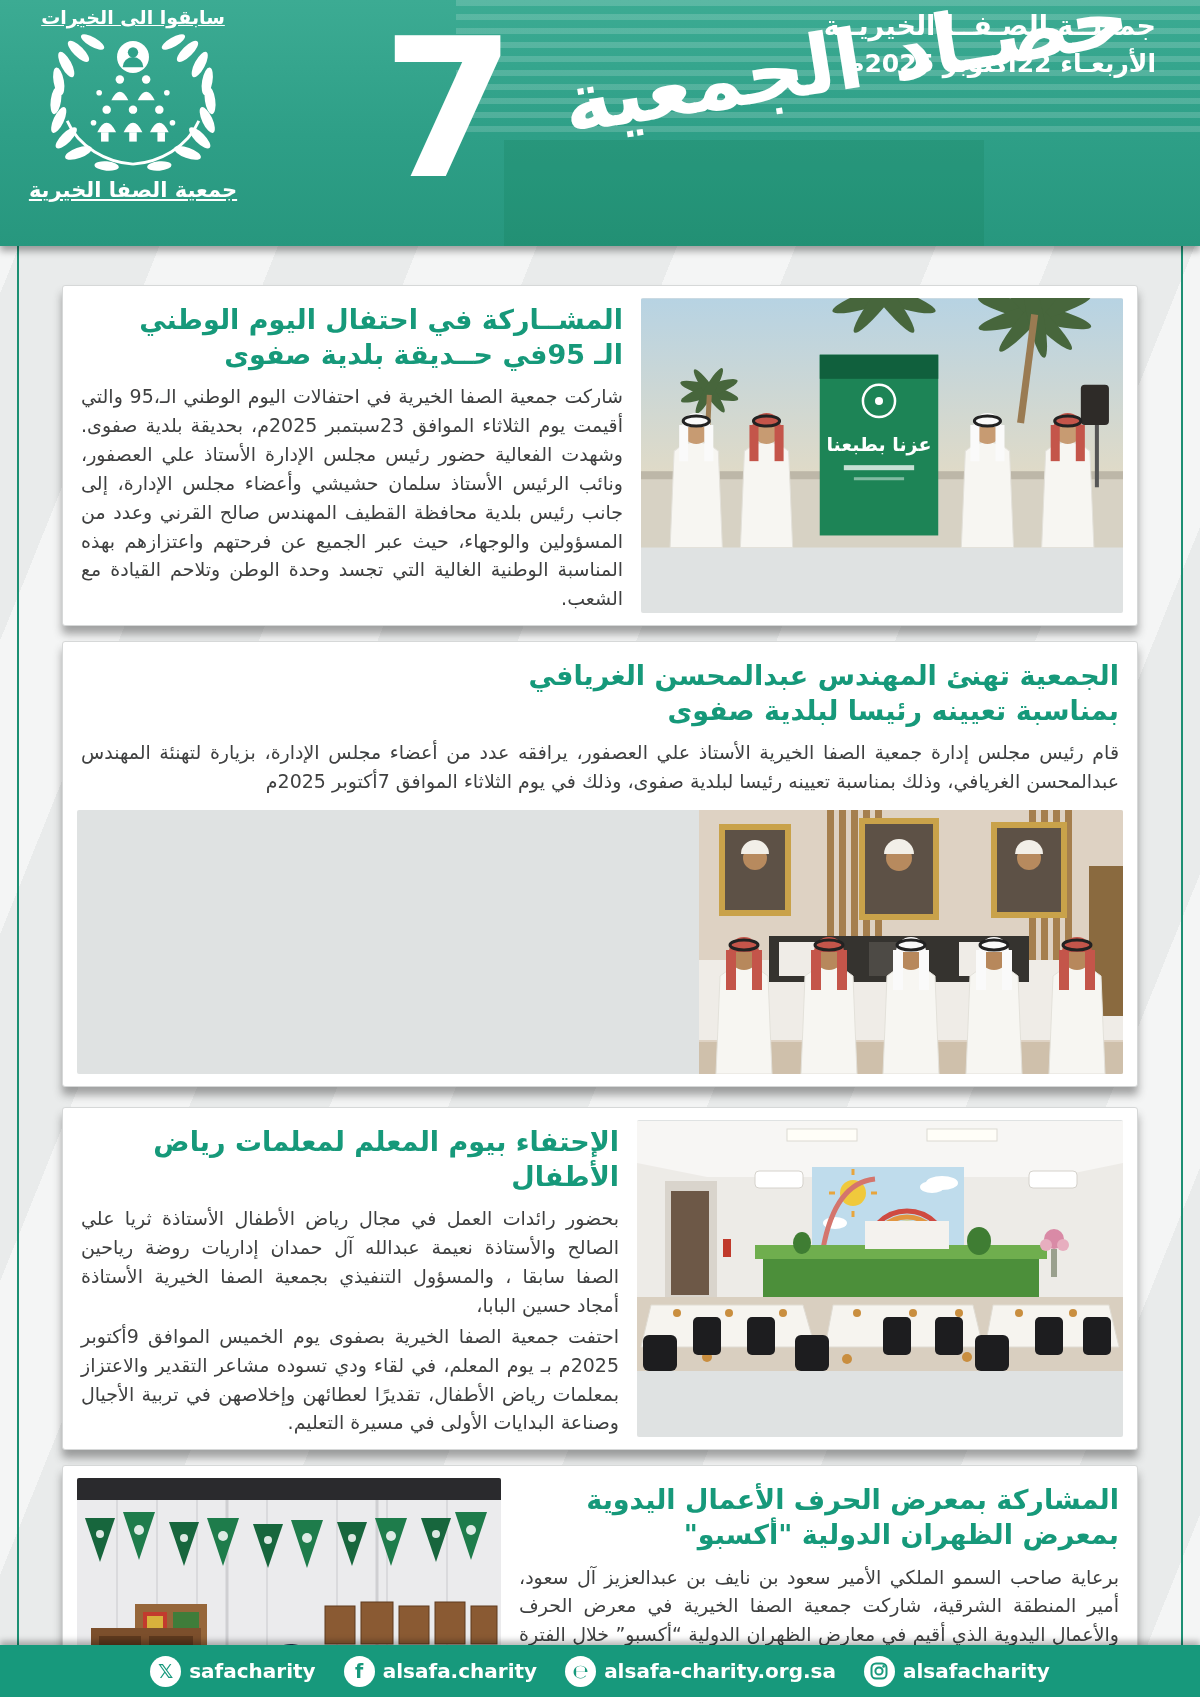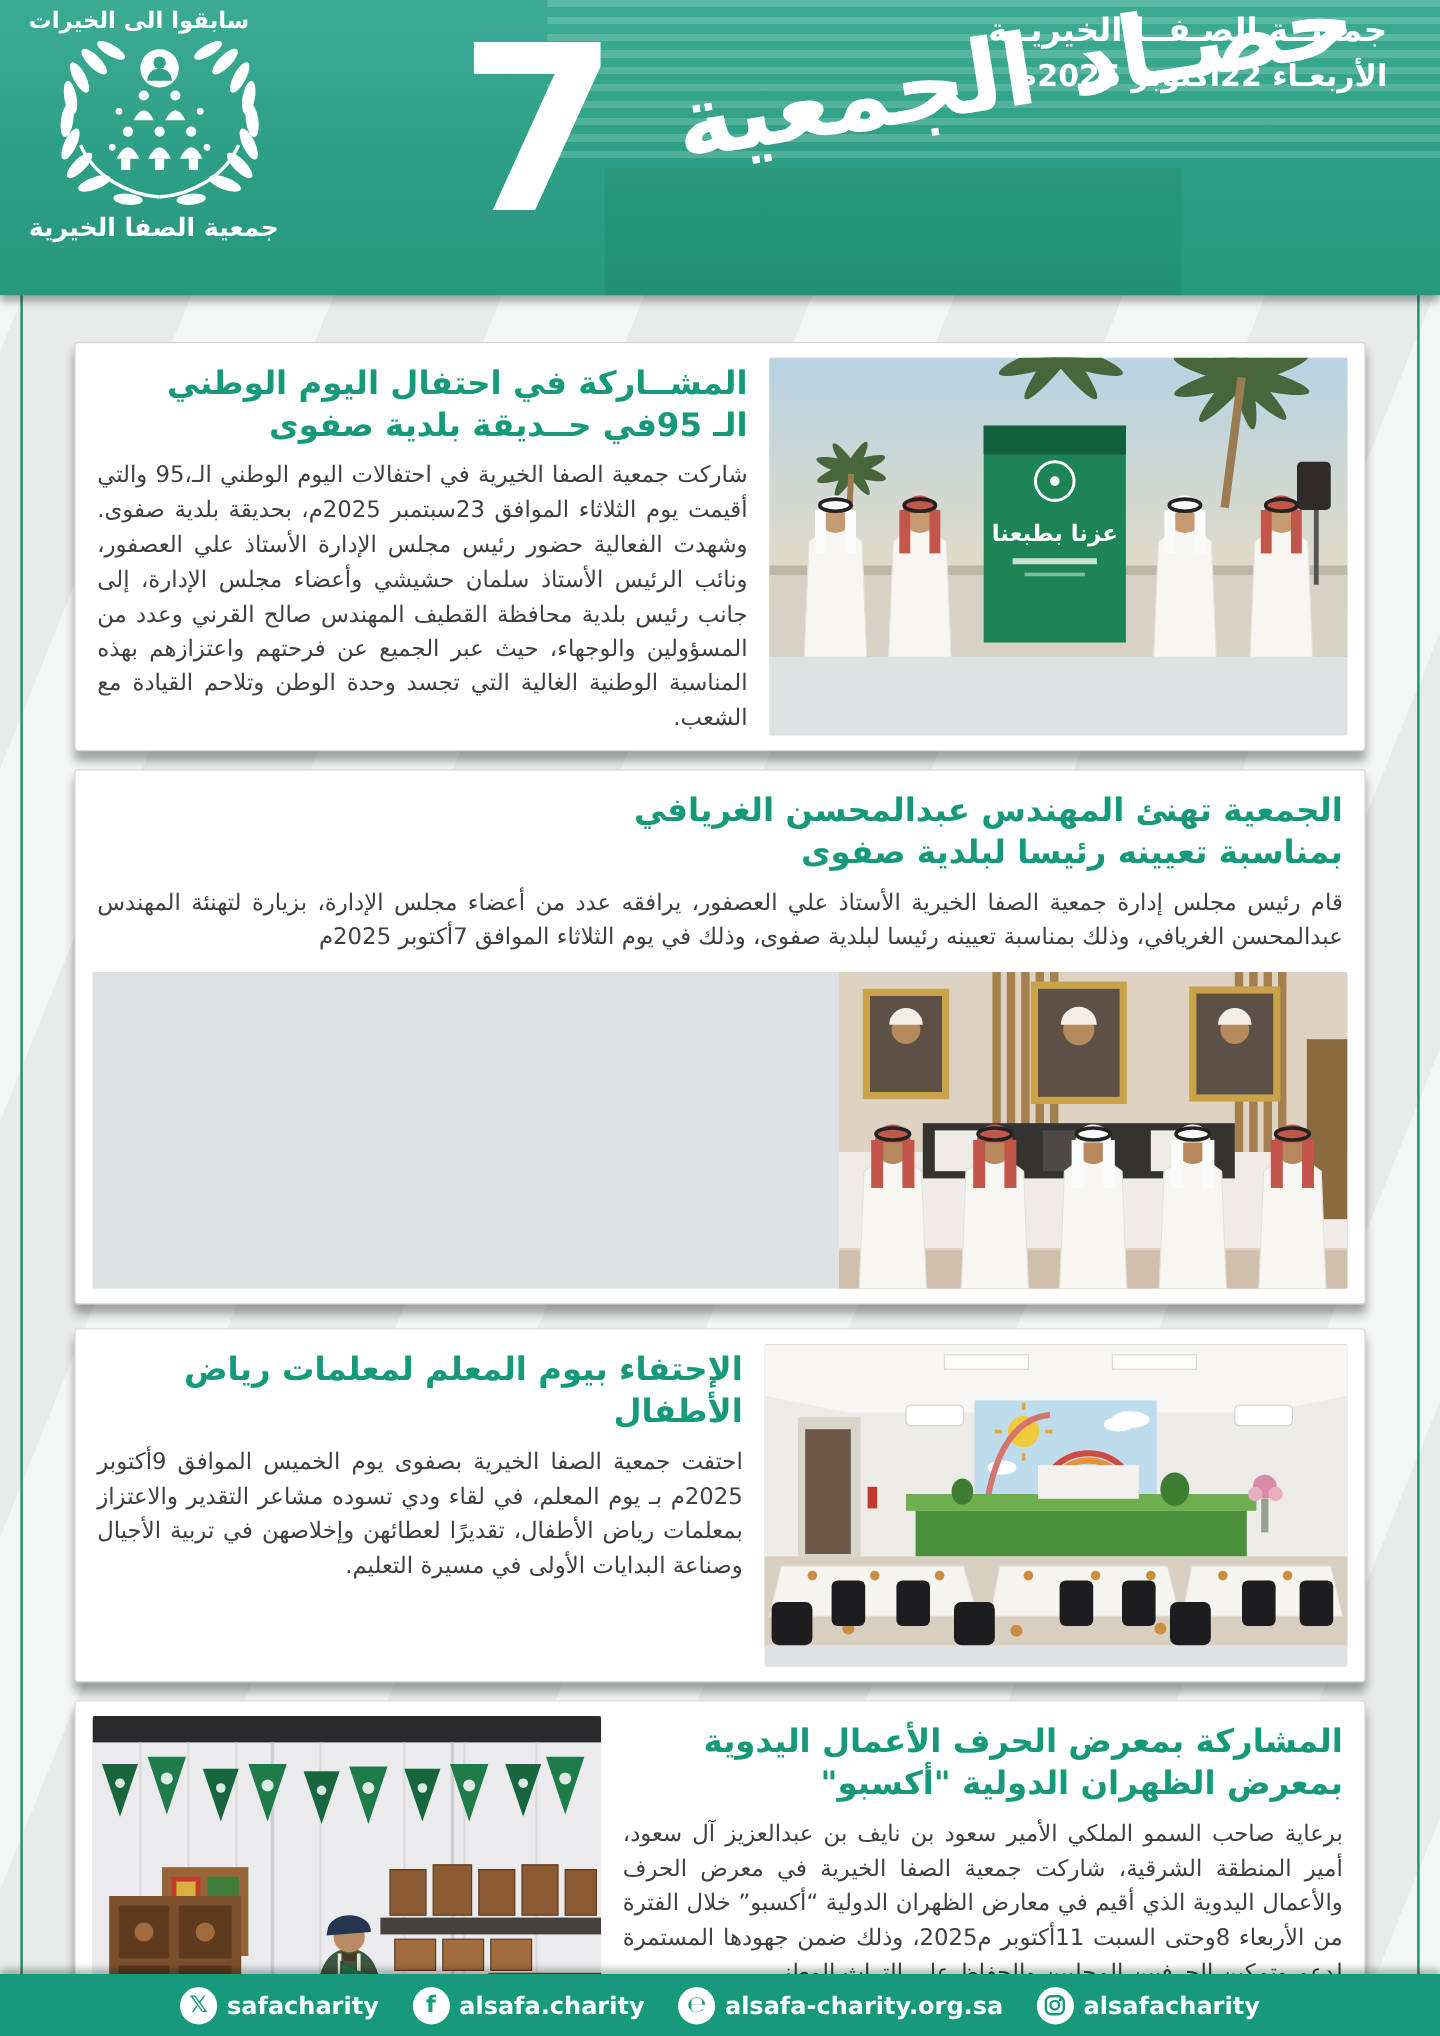--- a/index.html
+++ b/index.html
@@ -13,21 +13,21 @@
   .header .bldg{position:absolute;right:0;top:0;width:62%;height:140px;opacity:.16;
     background:repeating-linear-gradient(180deg,#ffffff 0 6px,transparent 6px 14px);}
   .header .bldg2{position:absolute;right:18%;top:140px;width:40%;height:106px;opacity:.12;background:#063;}
   .hdr-right{position:absolute;top:10px;right:44px;text-align:right;color:#fff;z-index:6;}
   .hdr-right .l1{font-size:27px;font-weight:bold;letter-spacing:.5px;}
   .hdr-right .l2{font-size:25px;font-weight:bold;margin-top:8px;padding-left:32px;}
   .issue-7{position:absolute;top:14px;left:382px;font-size:192px;line-height:1;font-weight:bold;color:#fff;z-index:6;}
   .title-callig{position:absolute;top:58px;left:556px;color:#fff;font-size:82px;font-weight:bold;
     white-space:nowrap;transform:rotate(-9deg);transform-origin:left top;z-index:6;direction:rtl;}
   
-  .logo{position:absolute;top:6px;left:24px;width:218px;color:#fff;z-index:6;}
+  .logo{position:absolute;top:6px;left:24px;width:218px;text-align:center;color:#fff;z-index:6;text-decoration:underline;}
   .logo-motto{font-size:19px;font-weight:bold;letter-spacing:1px;}
   .logo svg{display:block;margin:0 auto;}
   .logo-name{font-size:21px;font-weight:bold;letter-spacing:1px;margin-top:-2px;}
   
   .frame-line{position:absolute;top:246px;bottom:52px;width:2px;background:#1c8f73;z-index:2;}
   .frame-line.left{left:17px;}.frame-line.right{right:17px;}
   
   .content{position:absolute;top:246px;left:0;right:0;z-index:3;}
   .card{width:1076px;margin:0 auto;background:#fff;border:1px solid #d6d8d8;border-radius:3px;
     box-shadow:0 8px 8px rgba(45,45,45,.42);display:flex;direction:rtl;gap:14px;
@@ -373,20 +373,21 @@
               <circle cx="417" cy="118" r="10" fill="#d98aa6"></circle>
               <circle cx="409" cy="124" r="6" fill="#e7aebf"></circle>
               <circle cx="426" cy="124" r="6" fill="#e7aebf"></circle>
             </g>
         </svg>
       </div>
       <div class="txt">
         <h2>
           <span>الإحتفاء بيوم المعلم لمعلمات رياض الأطفال</span>
         </h2>
+        <p>بحضور رائدات العمل في مجال رياض الأطفال الأستاذة ثريا علي الصالح والأستاذة نعيمة عبدالله آل حمدان إداريات روضة رياحين الصفا سابقا ، والمسؤول التنفيذي بجمعية الصفا الخيرية الأستاذة أمجاد حسين البابا،</p>
         <p>احتفت جمعية الصفا الخيرية بصفوى يوم الخميس الموافق 9أكتوبر 2025م بـ يوم المعلم، في لقاء ودي تسوده مشاعر التقدير والاعتزاز بمعلمات رياض الأطفال، تقديرًا لعطائهن وإخلاصهن في تربية الأجيال وصناعة البدايات الأولى في مسيرة التعليم.</p>
       </div>
     </div>
 
     <div class="card c4">
       <div class="txt">
         <h2>
           <span>المشاركة بمعرض الحرف الأعمال اليدوية</span><br>
           <span>بمعرض الظهران الدولية "أكسبو"</span>
         </h2>

